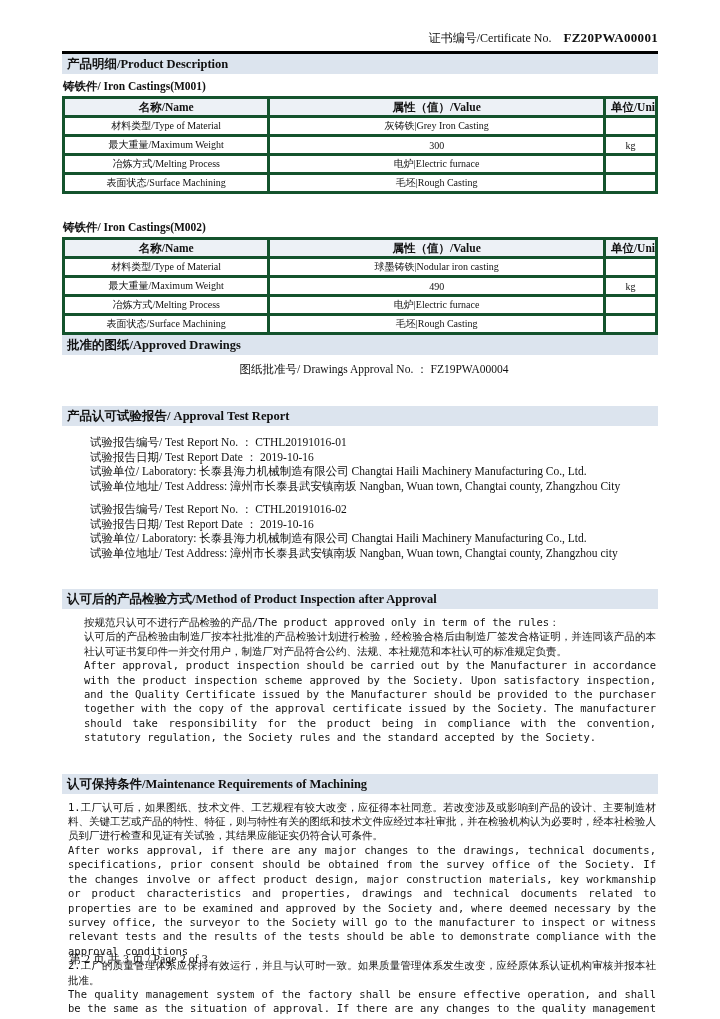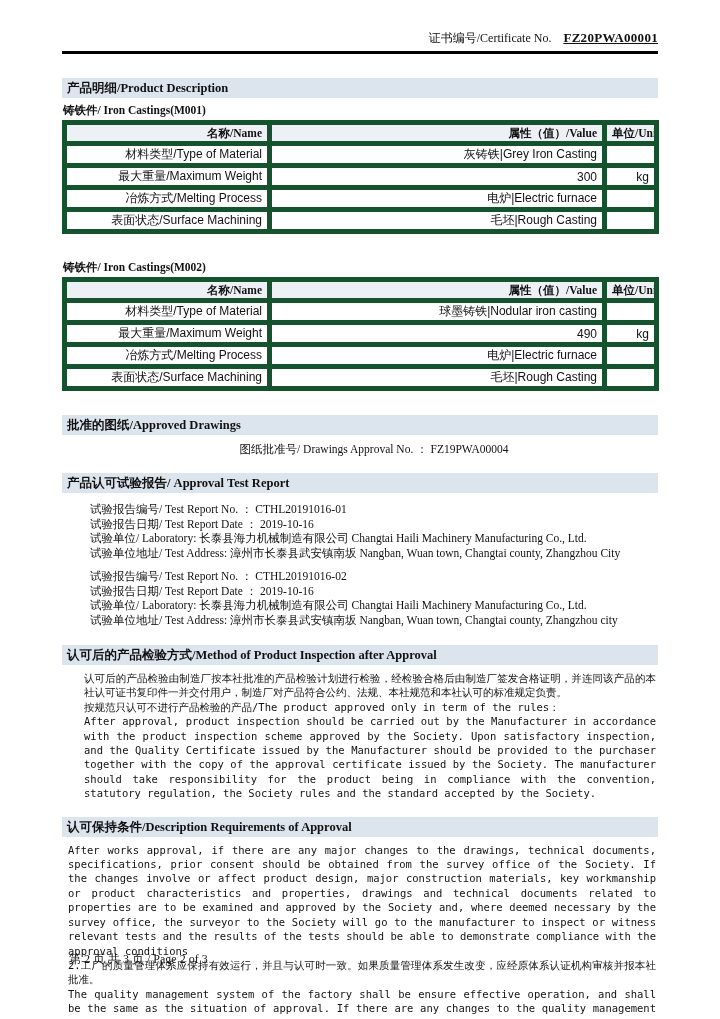--- a/index.html
+++ b/index.html
@@ -3,41 +3,41 @@
 <meta charset="utf-8">
 <style>
   html,body{margin:0;padding:0;background:#888;}
   .page{
     width:720px;height:1019px;background:#ffffff;position:relative;
     box-sizing:border-box;padding:30px 62px 0 62px;overflow:hidden;
     color:#111;font-family:"Liberation Serif","DejaVu Serif",serif;
   }
   
   .cert-line{text-align:right;font-size:12px;line-height:16px;}
-  .cert-no{font-weight:bold;font-size:13px;letter-spacing:.3px;text-decoration:underline;}
+  .cert-no{font-weight:bold;font-size:13px;letter-spacing:.3px;}
   .top-rule{height:3px;background:#000;margin-top:5px;}
   
   .section-bar{
     background:#dce4ee;font-weight:bold;font-size:12.5px;line-height:15px;
-    padding:3px 5px 2px 5px;margin-top:24px;
+    padding:3px 5px 2px 5px;
   }
-  .section-bar.tight{margin-top:16px;}
+  .section-bar.tight{margin-top:29px;}
   
   .tbl-caption{font-weight:bold;font-size:11.5px;margin:5px 0 2px 1px;}
   .tbl-caption.second{margin-top:26px;}
   table.spec{width:100%;border-collapse:collapse;table-layout:fixed;}
   table.spec th,table.spec td{
-    border:5px solid #14532d;padding:0 5px;height:16px;font-size:11px;
-    text-align:right;vertical-align:middle;overflow:hidden;white-space:nowrap;
+    border:3px solid #14532d;padding:0 5px;height:16px;font-size:11px;
+    text-align:center;vertical-align:middle;overflow:hidden;white-space:nowrap;
   }
   table.spec th{
     background:#edf1f6;font-weight:bold;
     font-family:"Liberation Serif","DejaVu Serif",serif;font-size:11.5px;
   }
-  table.spec td{font-family:Liberation Sans, sans-serif;font-size:12px;}
+  table.spec td{font-family:Liberation Serif, serif;font-size:10px;}
   col.c-name{width:205px;} col.c-value{width:335px;} col.c-unit{width:52px;}
   
   .indent-line{margin:7px 0 4px 28px;font-size:11.5px;line-height:15px;text-align:center;}
   .test-block{margin:9px 0 0 28px;font-size:11.5px;line-height:14.5px;}
   .test-block.second{margin-bottom:18px;}
   .test-block div{white-space:nowrap;}
   
   .para-block{
     margin:6px 2px 6px 22px;font-family:"DejaVu Sans Mono","Liberation Mono",monospace;
     font-size:10.5px;line-height:14.4px;text-align:justify;
@@ -151,27 +151,28 @@
 
   <div class="test-block second">
     <div>试验报告编号/ Test Report No. ：  CTHL20191016-02</div>
     <div>试验报告日期/ Test Report Date ：  2019-10-16</div>
     <div>试验单位/ Laboratory: 长泰县海力机械制造有限公司   Changtai Haili Machinery Manufacturing Co., Ltd.</div>
     <div>试验单位地址/ Test Address: 漳州市长泰县武安镇南坂   Nangban, Wuan town, Changtai county, Zhangzhou city</div>
   </div>
 
   <div class="section-bar tight">认可后的产品检验方式/Method of Product Inspection after Approval</div>
   <div class="para-block">
+    <p>按规范只认可不进行产品检验的产品/The product approved only in term of the rules：</p>
     <p>认可后的产品检验由制造厂按本社批准的产品检验计划进行检验，经检验合格后由制造厂签发合格证明，并连同该产品的本社认可证书复印件一并交付用户，制造厂对产品符合公约、法规、本社规范和本社认可的标准规定负责。</p>
-    <p>按规范只认可不进行产品检验的产品/The product approved only in term of the rules：</p>
     <p>After approval, product inspection should be carried out by the Manufacturer in accordance with the product inspection scheme approved by the Society. Upon satisfactory inspection, and the Quality Certificate issued by the Manufacturer should be provided to the purchaser together with the copy of the approval certificate issued by the Society. The manufacturer should take responsibility for the product being in compliance with the convention, statutory regulation, the Society rules and the standard accepted by the Society.</p>
   </div>
 
-  <div class="section-bar tight">认可保持条件/Description Requirements of Approval</div>
+  <div class="section-bar tight">认可保持条件/Maintenance Requirements of Machining</div>
   <div class="para-block flush">
+    <p>1.工厂认可后，如果图纸、技术文件、工艺规程有较大改变，应征得本社同意。若改变涉及或影响到产品的设计、主要制造材料、关键工艺或产品的特性、特征，则与特性有关的图纸和技术文件应经过本社审批，并在检验机构认为必要时，经本社检验人员到厂进行检查和见证有关试验，其结果应能证实仍符合认可条件。</p>
     <p>After works approval, if there are any major changes to the drawings, technical documents, specifications, prior consent should be obtained from the survey office of the Society. If the changes involve or affect product design, major construction materials, key workmanship or product characteristics and properties, drawings and technical documents related to properties are to be examined and approved by the Society and, where deemed necessary by the survey office, the surveyor to the Society will go to the manufacturer to inspect or witness relevant tests and the results of the tests should be able to demonstrate compliance with the approval conditions</p>
     <p>2.工厂的质量管理体系应保持有效运行，并且与认可时一致。如果质量管理体系发生改变，应经原体系认证机构审核并报本社批准。</p>
     <p>The quality management system of the factory shall be ensure effective operation, and shall be the same as the situation of approval. If there are any changes to the quality management system, auditing of the original certification organization for quality management system and the society's approval shall be obtained.</p>
 
   </div>
 
   <div class="page-footer">第 2 页 共 3 页 / Page 2 of 3</div>
 
 </div>
 

